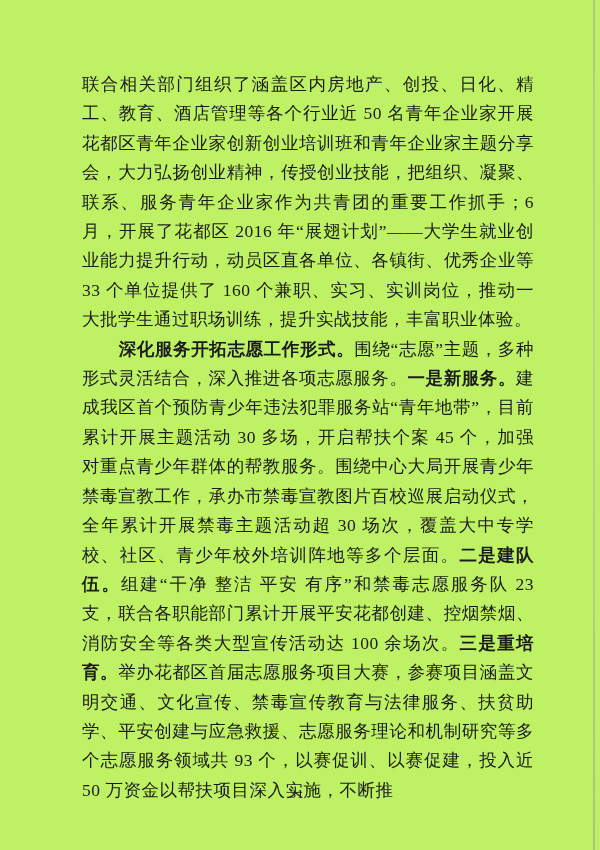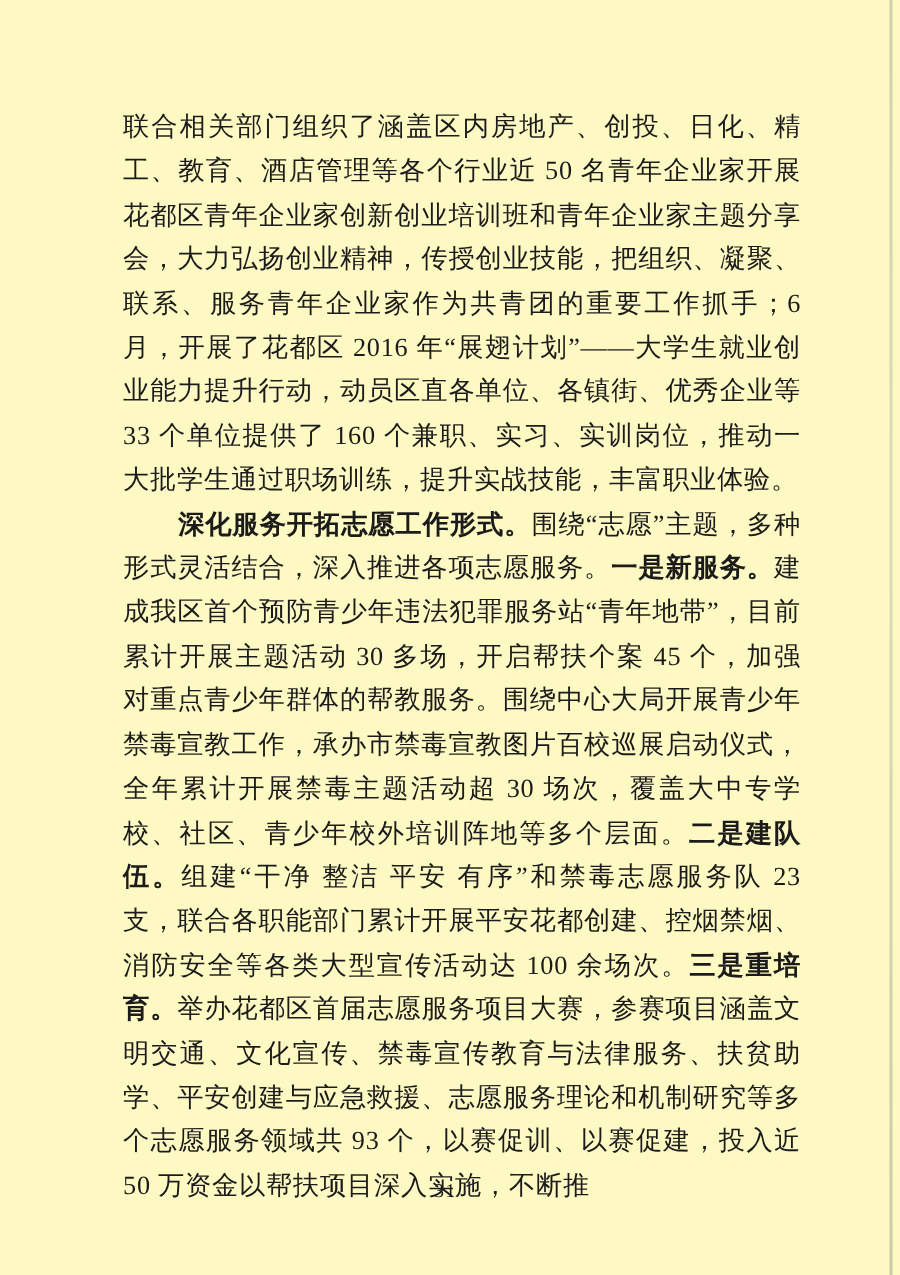--- a/index.html
+++ b/index.html
@@ -4,21 +4,21 @@
 <style>
   html, body {
     margin: 0;
     padding: 0;
     background: #ffffff;
   }
   .page {
     position: relative;
     width: 600px;
     height: 850px;
-    background: #fef9c3;
+    background: #bef264;
     overflow: hidden;
     font-family: "Liberation Serif", "DejaVu Serif", serif;
     color: #1b1b1b;
   }
   .text-block {
     position: absolute;
     left: 82px;
     top: 70px;
     width: 452px;
     font-size: 17.5px;

